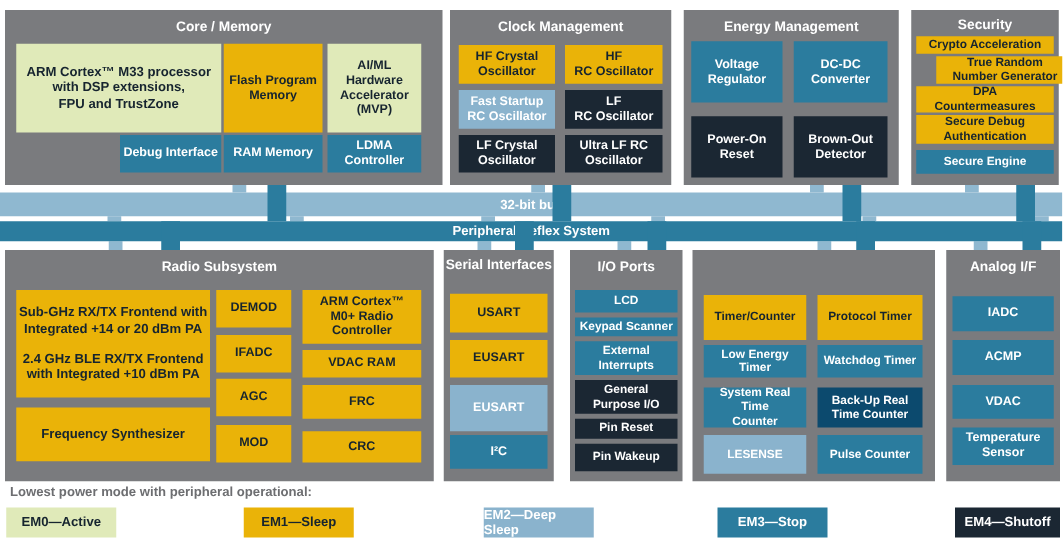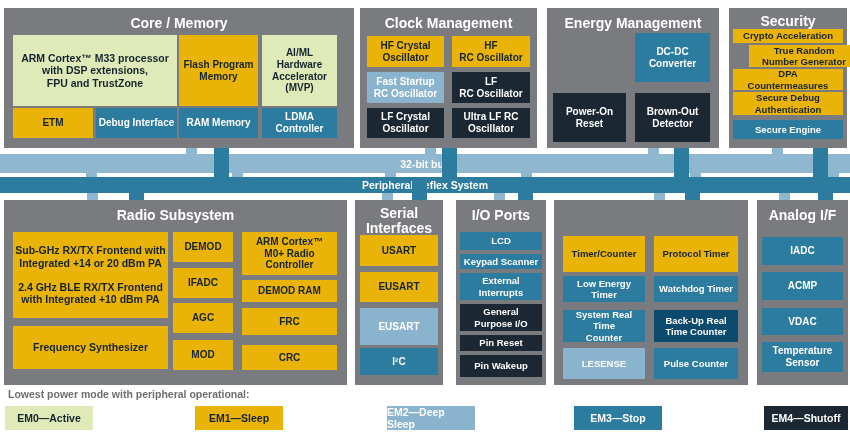--- a/index.html
+++ b/index.html
@@ -3,21 +3,21 @@
 <meta charset="utf-8">
 <style>
   html,body { margin:0; padding:0; background:#ffffff; }
   .stage {
     position:relative; width:850px; height:436px; background:#ffffff;
     font-family:"Liberation Sans", sans-serif; overflow:hidden;
   }
   .panel { position:absolute; background:#7a7b7e; }
   .panel-title {
     position:absolute; left:0; right:0; top:8px; text-align:center;
-    color:#ffffff; font-weight:bold; font-size:14px; line-height:1.1;
+    color:#ffffff; font-weight:bold; font-size:11px; line-height:1.1;
   }
   .box {
     position:absolute; display:flex; align-items:center; justify-content:center;
     text-align:center; font-weight:bold; font-size:10px; line-height:1.18;
     white-space:pre-line; padding:0 2px; box-sizing:border-box;
   }
   .em0  { background:#e0eab9; color:#16242f; }
   .em1  { background:#eab308; color:#16242f; }
   .em2  { background:#8ab3cd; color:#ffffff; }
   .em3  { background:#2b7c9e; color:#ffffff; }
@@ -60,21 +60,20 @@
   <section class="panel" style="left:4px; top:8px; width:350px; height:140px;">
     <div class="panel-title">Core / Memory</div>
     <div class="box em0 fs105" style="left:9px;   top:27px;  width:164px; height:71px;">ARM Cortex™ M33 processor
 with DSP extensions,
 FPU and TrustZone</div>
     <div class="box em1" style="left:175px; top:27px;  width:79px;  height:71px;">Flash Program
 Memory</div>
     <div class="box em0" style="left:258px; top:27px;  width:75px;  height:71px;">AI/ML Hardware
 Accelerator
 (MVP)</div>
-    <div class="box em1" style="left:9px;   top:100px; width:80px;  height:30px;">ETM</div>
     <div class="box em3" style="left:92px;  top:100px; width:81px;  height:30px;">Debug Interface</div>
     <div class="box em3" style="left:175px; top:100px; width:79px;  height:30px;">RAM Memory</div>
     <div class="box em3" style="left:258px; top:100px; width:75px;  height:30px;">LDMA
 Controller</div>
   </section>
 
   <section class="panel" style="left:360px; top:8px; width:177px; height:140px;">
     <div class="panel-title">Clock Management</div>
     <div class="box em1" style="left:7px;  top:28px;  width:77px; height:31px;">HF Crystal
 Oscillator</div>
@@ -85,20 +84,22 @@
     <div class="box em4" style="left:92px; top:64px;  width:78px; height:31px;">LF
 RC Oscillator</div>
     <div class="box em4" style="left:7px;  top:100px; width:77px; height:30px;">LF Crystal
 Oscillator</div>
     <div class="box em4" style="left:92px; top:100px; width:78px; height:30px;">Ultra LF RC
 Oscillator</div>
   </section>
 
   <section class="panel" style="left:547px; top:8px; width:172px; height:140px;">
     <div class="panel-title">Energy Management</div>
+    <div class="box em3" style="left:6px;  top:25px; width:73px; height:49px;">Voltage
+Regulator</div>
     <div class="box em3" style="left:88px; top:25px; width:75px; height:49px;">DC-DC
 Converter</div>
     <div class="box em4" style="left:6px;  top:85px; width:73px; height:49px;">Power-On
 Reset</div>
     <div class="box em4" style="left:88px; top:85px; width:75px; height:49px;">Brown-Out
 Detector</div>
   </section>
 
   <section class="panel" style="left:729px; top:8px; width:118px; height:140px;">
     <div class="panel-title" style="top:6px;">Security</div>
@@ -155,21 +156,21 @@
 with Integrated +10 dBm PA</p>
     </div>
     <div class="box em1 fs105" style="left:9px;   top:126px; width:155px; height:43px;">Frequency Synthesizer</div>
     <div class="box em1" style="left:169px; top:32px;  width:60px; height:30px;">DEMOD</div>
     <div class="box em1" style="left:169px; top:68px;  width:60px; height:30px;">IFADC</div>
     <div class="box em1" style="left:169px; top:103px; width:60px; height:30px;">AGC</div>
     <div class="box em1" style="left:169px; top:140px; width:60px; height:30px;">MOD</div>
     <div class="box em1" style="left:238px; top:32px;  width:95px; height:43px;">ARM Cortex™
 M0+ Radio
 Controller</div>
-    <div class="box em1" style="left:238px; top:80px;  width:95px; height:22px;">DEMOD RAM</div>
+    <div class="box em1" style="left:238px; top:80px;  width:95px; height:22px;">VDAC RAM</div>
     <div class="box em1" style="left:238px; top:108px; width:95px; height:27px;">FRC</div>
     <div class="box em1" style="left:238px; top:145px; width:95px; height:25px;">CRC</div>
   </section>
 
   <section class="panel" style="left:355px; top:200px; width:88px; height:185px;">
     <div class="panel-title" style="top:6px;">Serial Interfaces</div>
     <div class="box em1" style="left:5px; top:35px;  width:78px; height:31px;">USART</div>
     <div class="box em1" style="left:5px; top:72px;  width:78px; height:30px;">EUSART</div>
     <div class="box em2" style="left:5px; top:108px; width:78px; height:37px;">EUSART</div>
     <div class="box em3" style="left:5px; top:148px; width:78px; height:27px;">I²C</div>

